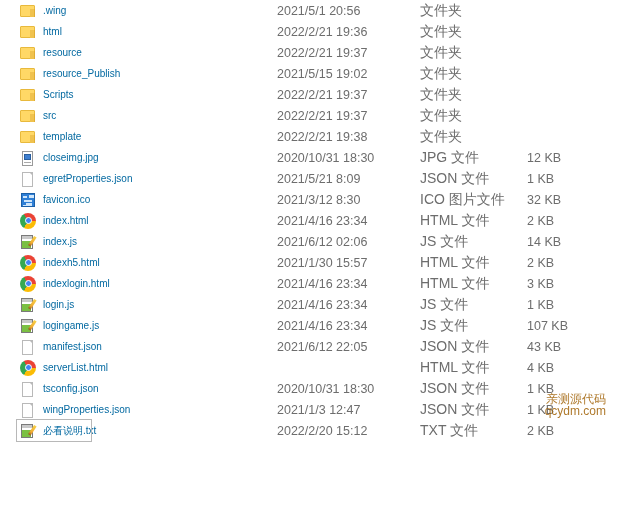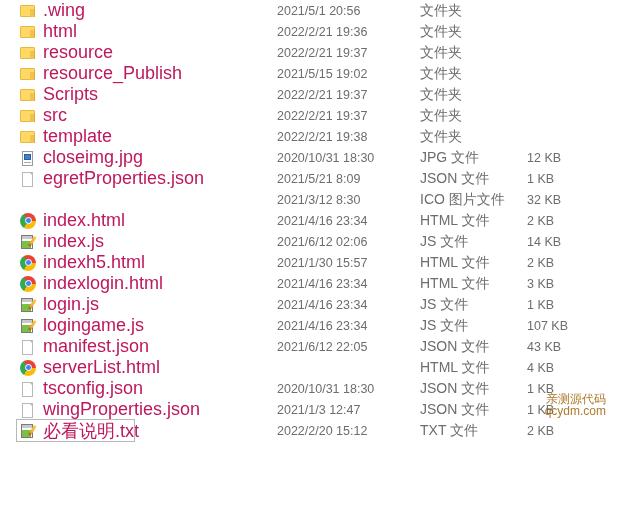--- a/index.html
+++ b/index.html
@@ -79,22 +79,22 @@
     height: 19px;
     max-width: 230px;
   }
   .icon {
     width: 16px; height: 16px;
     margin-right: 7px;
     flex: 0 0 16px;
     position: relative;
   }
   .name {
-    color: #be185d;
-    font-size: 18px;
+    color: #0369a1;
+    font-size: 10px;
     white-space: nowrap;
   }
   .date {
     position: absolute;
     left: 277px;
     color: #6d6d6d;
     font-size: 12.5px;
     white-space: nowrap;
   }
   .type {
@@ -345,20 +345,32 @@
             <span class="page"></span>
             <span class="fold"></span>
           </span>
           <span class="name">egretProperties.json</span>
         </div>
         <div class="date">2021/5/21 8:09</div>
         <div class="type">JSON 文件</div>
         <div class="size">1 KB</div>
       </div>
       <div class="row">
+        <div class="namecell">
+          <span class="icon ic-ico">
+            <span class="sq">
+              <i class="d1"></i>
+              <i class="d2"></i>
+              <i class="d3"></i>
+              <i class="d4"></i>
+              <i class="d5"></i>
+            </span>
+          </span>
+          <span class="name">favicon.ico</span>
+        </div>
         <div class="date">2021/3/12 8:30</div>
         <div class="type">ICO 图片文件</div>
         <div class="size">32 KB</div>
       </div>
       <div class="row">
         <div class="namecell">
           <span class="icon ic-chrome">
             <span class="ring"></span>
             <span class="inner"></span>
           </span>

